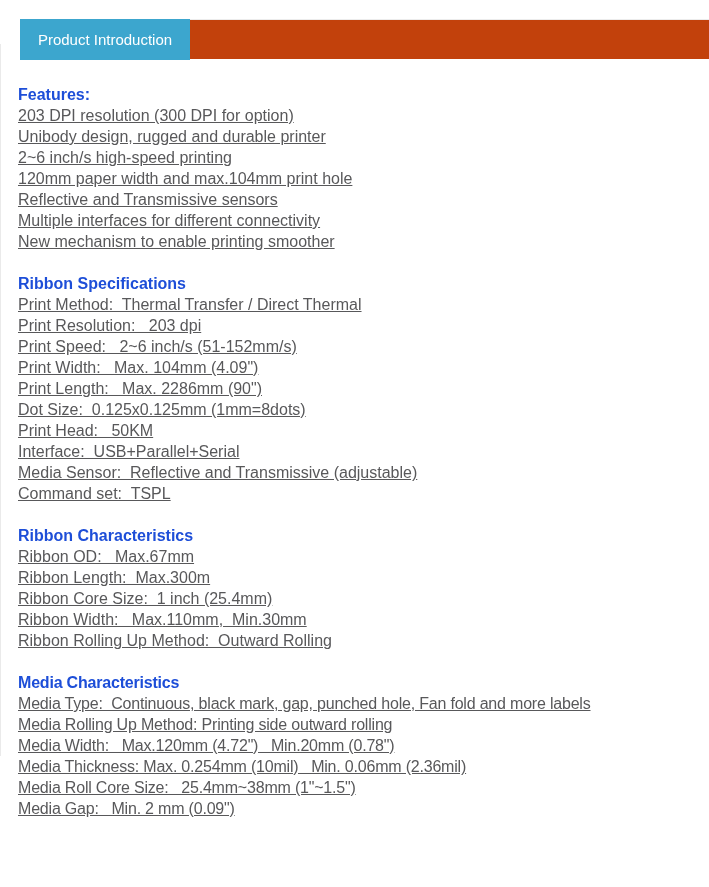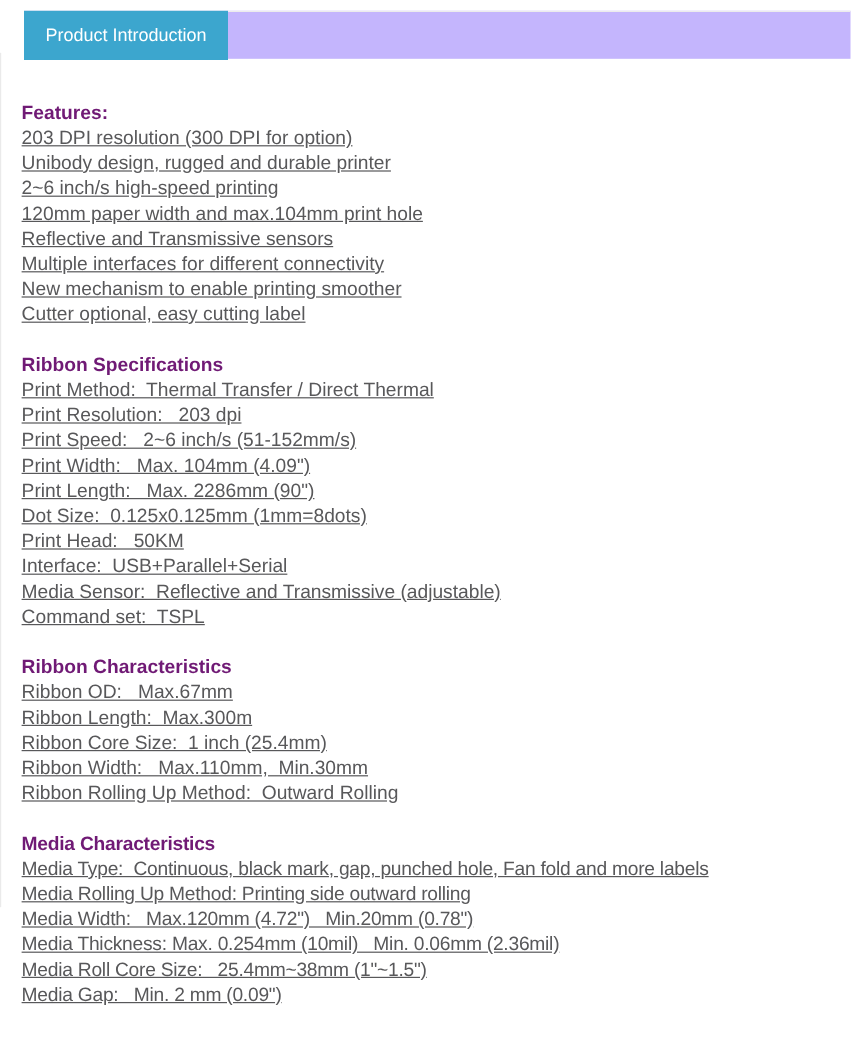--- a/index.html
+++ b/index.html
@@ -11,25 +11,25 @@
   .page {
     position: relative;
     width: 709px;
     height: 887px;
     background: #ffffff;
     overflow: hidden;
   }
   
   .tabbar {
     position: absolute;
-    top: 9px;
+    top: 19px;
     left: 20px;
     right: 0;
     height: 40px;
-    background: #c4b5fd;
+    background: #c2410c;
     border-top: 1px solid #ececec;
     box-sizing: border-box;
   }
   .tab {
     position: absolute;
     left: 0;
     top: -1px;
     height: 41px;
     width: 170px;
     background: #3ca6ce;
@@ -56,21 +56,21 @@
     top: 84px;
     right: 8px;
   }
   .section { margin: 0 0 21px 0; }
   .section:last-child { margin-bottom: 16px; }
   .section h3 {
     margin: 0;
     font-size: 16px;
     line-height: 21px;
     font-weight: bold;
-    color: #701a75;
+    color: #1d4ed8;
     white-space: pre-wrap;
   }
   .section p {
     margin: 0;
     font-size: 16px;
     line-height: 21px;
     font-weight: normal;
     color: #58585a;
     white-space: pre-wrap;
     text-decoration: underline;
@@ -97,21 +97,20 @@
 
     <div class="section">
       <h3>Features:</h3>
       <p>203 DPI resolution (300 DPI for option)</p>
       <p>Unibody design, rugged and durable printer</p>
       <p>2~6 inch/s high-speed printing</p>
       <p>120mm paper width and max.104mm print hole</p>
       <p>Reflective and Transmissive sensors</p>
       <p>Multiple interfaces for different connectivity</p>
       <p>New mechanism to enable printing smoother</p>
-      <p>Cutter optional, easy cutting label</p>
     </div>
 
     <div class="section">
       <h3>Ribbon Specifications</h3>
       <p>Print Method:  Thermal Transfer / Direct Thermal</p>
       <p>Print Resolution:   203 dpi</p>
       <p>Print Speed:   2~6 inch/s (51-152mm/s)</p>
       <p>Print Width:   Max. 104mm (4.09")</p>
       <p>Print Length:   Max. 2286mm (90")</p>
       <p>Dot Size:  0.125x0.125mm (1mm=8dots)</p>

